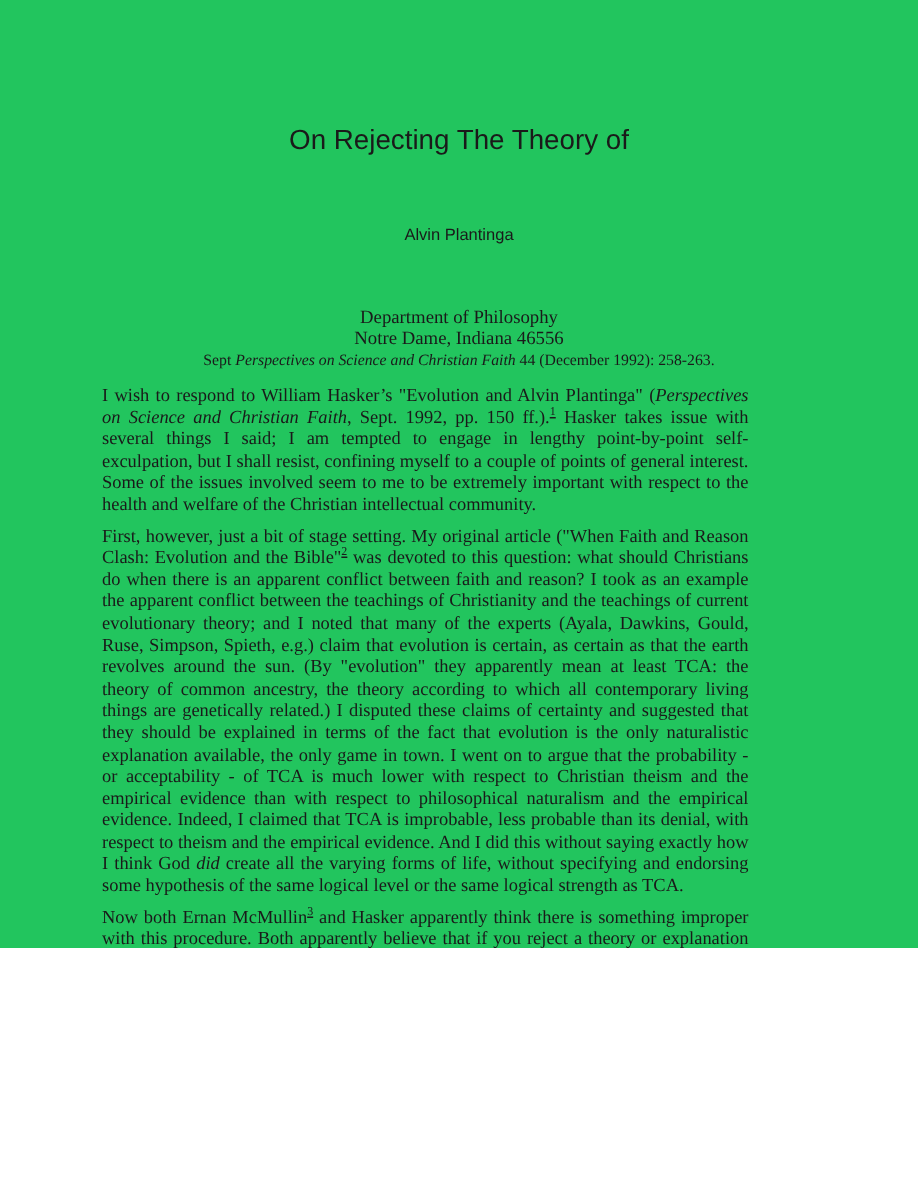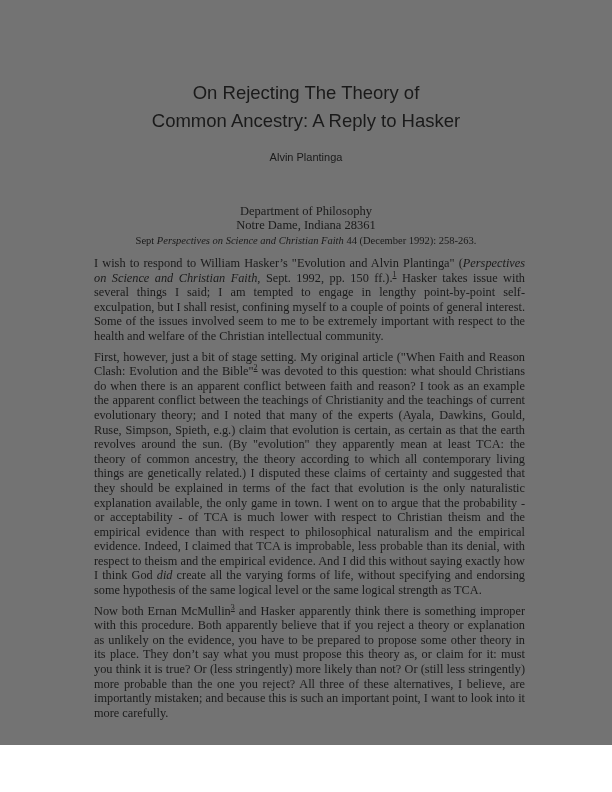--- a/index.html
+++ b/index.html
@@ -3,22 +3,22 @@
 <meta charset="utf-8">
 <style>
   html, body {
     margin: 0;
     padding: 0;
     background: #ffffff;
   }
   .page {
     position: relative;
     width: 612px;
-    height: 745px;
-    background: #737373;
+    height: 632px;
+    background: #22c55e;
     color: #000000;
     overflow: hidden;
   }
   .title-block {
     position: absolute;
     top: 79px;
     left: 0;
     width: 612px;
     text-align: center;
     font-family: "Liberation Sans", sans-serif;
@@ -58,21 +58,21 @@
     width: 612px;
     text-align: center;
     font-family: "Liberation Serif", serif;
     font-size: 10.5px;
     line-height: 13px;
     color: #1a1a1a;
   }
   .article-body {
     position: absolute;
     top: 256px;
-    left: 94px;
+    left: 68px;
     width: 431px;
     font-family: "Liberation Serif", serif;
     font-size: 12.3px;
     line-height: 14.6px;
     text-align: justify;
     color: #1a1a1a;
   }
   .article-body p.para {
     margin: 0 0 6px 0;
     padding: 0;
@@ -86,28 +86,27 @@
   }
   i { }
 </style>
 </head>
 <body>
 
 <div class="page">
 
   <div class="title-block">
     <div>On Rejecting The Theory of</div>
-    <div>Common Ancestry: A Reply to Hasker</div>
   </div>
 
   <div class="author">Alvin Plantinga</div>
 
   <div class="affiliation">
     <div>Department of Philosophy</div>
-    <div>Notre Dame, Indiana 28361</div>
+    <div>Notre Dame, Indiana 46556</div>
   </div>
 
   <div class="source-line"><span>Sept </span><i>Perspectives on Science and Christian Faith</i><span> 44 (December 1992): 258-263.</span></div>
 
   <div class="article-body">
       <p class="para"><span>I wish to respond to William Hasker’s "Evolution and Alvin Plantinga" (</span><i>Perspectives on Science and Christian Faith</i><span>, Sept. 1992, pp. 150 ff.).</span><sup class="footnote">1</sup><span> Hasker takes issue with several things I said; I am tempted to engage in lengthy point-by-point self-exculpation, but I shall resist, confining myself to a couple of points of general interest. Some of the issues involved seem to me to be extremely important with respect to the health and welfare of the Christian intellectual community.</span></p>
       <p class="para"><span>First, however, just a bit of stage setting. My original article ("When Faith and Reason Clash: Evolution and the Bible"</span><sup class="footnote">2</sup><span> was devoted to this question: what should Christians do when there is an apparent conflict between faith and reason? I took as an example the apparent conflict between the teachings of Christianity and the teachings of current evolutionary theory; and I noted that many of the experts (Ayala, Dawkins, Gould, Ruse, Simpson, Spieth, e.g.) claim that evolution is certain, as certain as that the earth revolves around the sun. (By "evolution" they apparently mean at least TCA: the theory of common ancestry, the theory according to which all contemporary living things are genetically related.) I disputed these claims of certainty and suggested that they should be explained in terms of the fact that evolution is the only naturalistic explanation available, the only game in town. I went on to argue that the probability - or acceptability - of TCA is much lower with respect to Christian theism and the empirical evidence than with respect to philosophical naturalism and the empirical evidence. Indeed, I claimed that TCA is improbable, less probable than its denial, with respect to theism and the empirical evidence. And I did this without saying exactly how I think God </span><i>did</i><span> create all the varying forms of life, without specifying and endorsing some hypothesis of the same logical level or the same logical strength as TCA.</span></p>
       <p class="para"><span>Now both Ernan McMullin</span><sup class="footnote">3</sup><span> and Hasker apparently think there is something improper with this procedure. Both apparently believe that if you reject a theory or explanation as unlikely on the evidence, you have to be prepared to propose some other theory in its place. They don’t say what you must propose this theory as, or claim for it: must you think it is true? Or (less stringently) more likely than not? Or (still less stringently) more probable than the one you reject? All three of these alternatives, I believe, are importantly mistaken; and because this is such an important point, I want to look into it more carefully.</span></p>
     </div>
 

